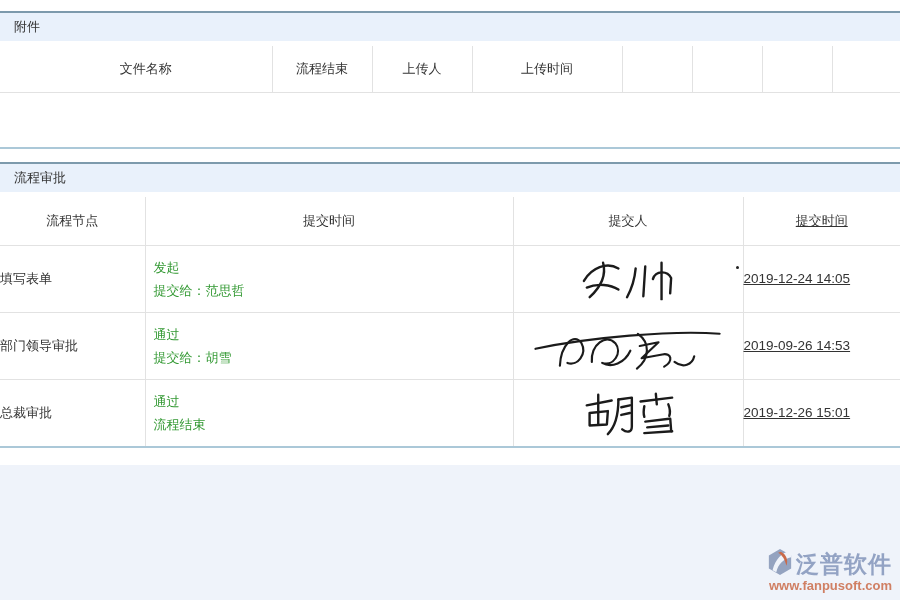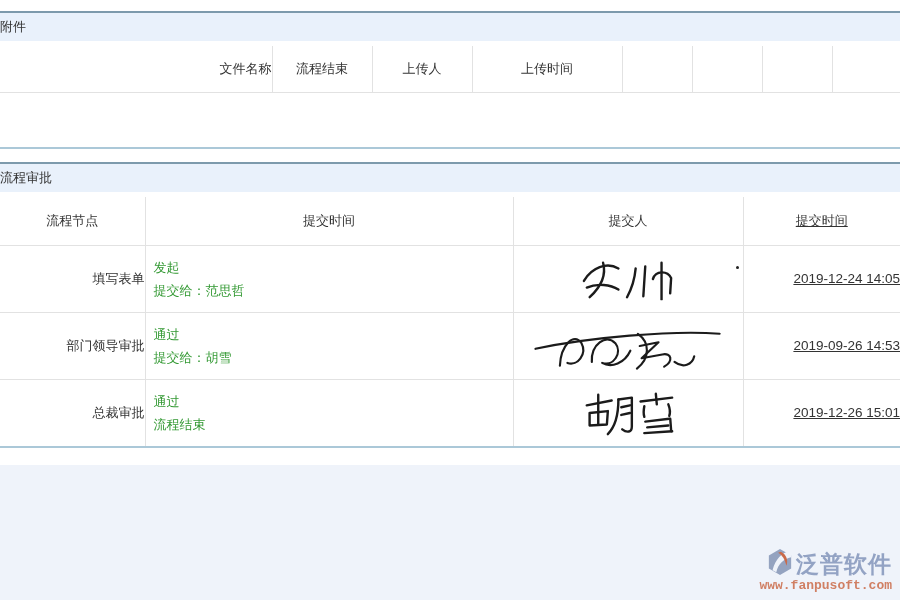--- a/index.html
+++ b/index.html
@@ -14,56 +14,56 @@
   .spacer-top { height: 11px; }
   .gap5 { height: 5px; }
   .gap13 { height: 13px; }
   .gap17 { height: 17px; }
 
   .section-bar {
     height: 30px;
     background: #e9f1fb;
     border-top: 2px solid #7d9aac;
     line-height: 28px;
-    padding-left: 0;
+    padding-left: 14px;
     font-size: 13px;
     color: #333;
   }
   .section-end { height: 2px; background: #abc8d8; }
 
   table { border-collapse: collapse; table-layout: fixed; width: 900px; font-size: 13px; }
   th { font-weight: normal; color: #333; }
   th, td { border-right: 1px solid #e2e2e2; }
   th:last-child, td:last-child { border-right: none; text-decoration: underline; }
 
   .att-table th { height: 46px; border-bottom: 1px solid #e2e2e2; text-align: center; }
-  .att-table th.left { text-align: right; padding-left: 20px; }
+  .att-table th.left { text-align: center; padding-left: 20px; }
   .att-table td.empty-body { height: 55px; border-right: none; }
 
   .appr-table th { height: 48px; border-bottom: 1px solid #e2e2e2; text-align: center; }
-  .appr-table td { height: 67px; border-bottom: 1px solid #e2e2e2; text-align: right; vertical-align: middle; }
+  .appr-table td { height: 67px; border-bottom: 1px solid #e2e2e2; text-align: left; vertical-align: middle; }
   .appr-table tr:last-child td { border-bottom: none; }
 
   td.opinion { text-align: left; padding-left: 8px; }
   td.opinion div { color: #339933; line-height: 23px; }
 
   td.sign-cell { position: relative; }
   svg.sig { display: block; margin: 0 auto; }
   .sig path { fill: none; stroke: #1b1b1b; stroke-width: 2.5; stroke-linecap: round; stroke-linejoin: round; }
   .sig.scrawl path { stroke-width: 2.3; }
   .ink-dot { position: absolute; right: 4px; top: 20px; width: 3px; height: 3px; background: #222; border-radius: 50%; }
 
   td.time-cell { font-size: 13.5px; }
 
   .footer { flex: 1; background: #eff3fa; position: relative; padding-left: 24px; }
   .logo { position: absolute; right: 8px; bottom: 7px; text-align: right; }
   .logo-row { display: flex; align-items: center; justify-content: flex-end; gap: 3px; }
   .logo-text { font-size: 23px; font-weight: bold; color: #93a3c4; letter-spacing: 1px; }
   .logo-url {
-    font-family: Liberation Mono, monospace;
+    font-family: Liberation Sans, sans-serif;
     font-size: 13px; font-weight: bold; color: #d07f63; margin-top: -2px;
   }
 </style>
 </head>
 <body>
 
 <div class="page">
   <div class="spacer-top"></div>
 
   <section>

